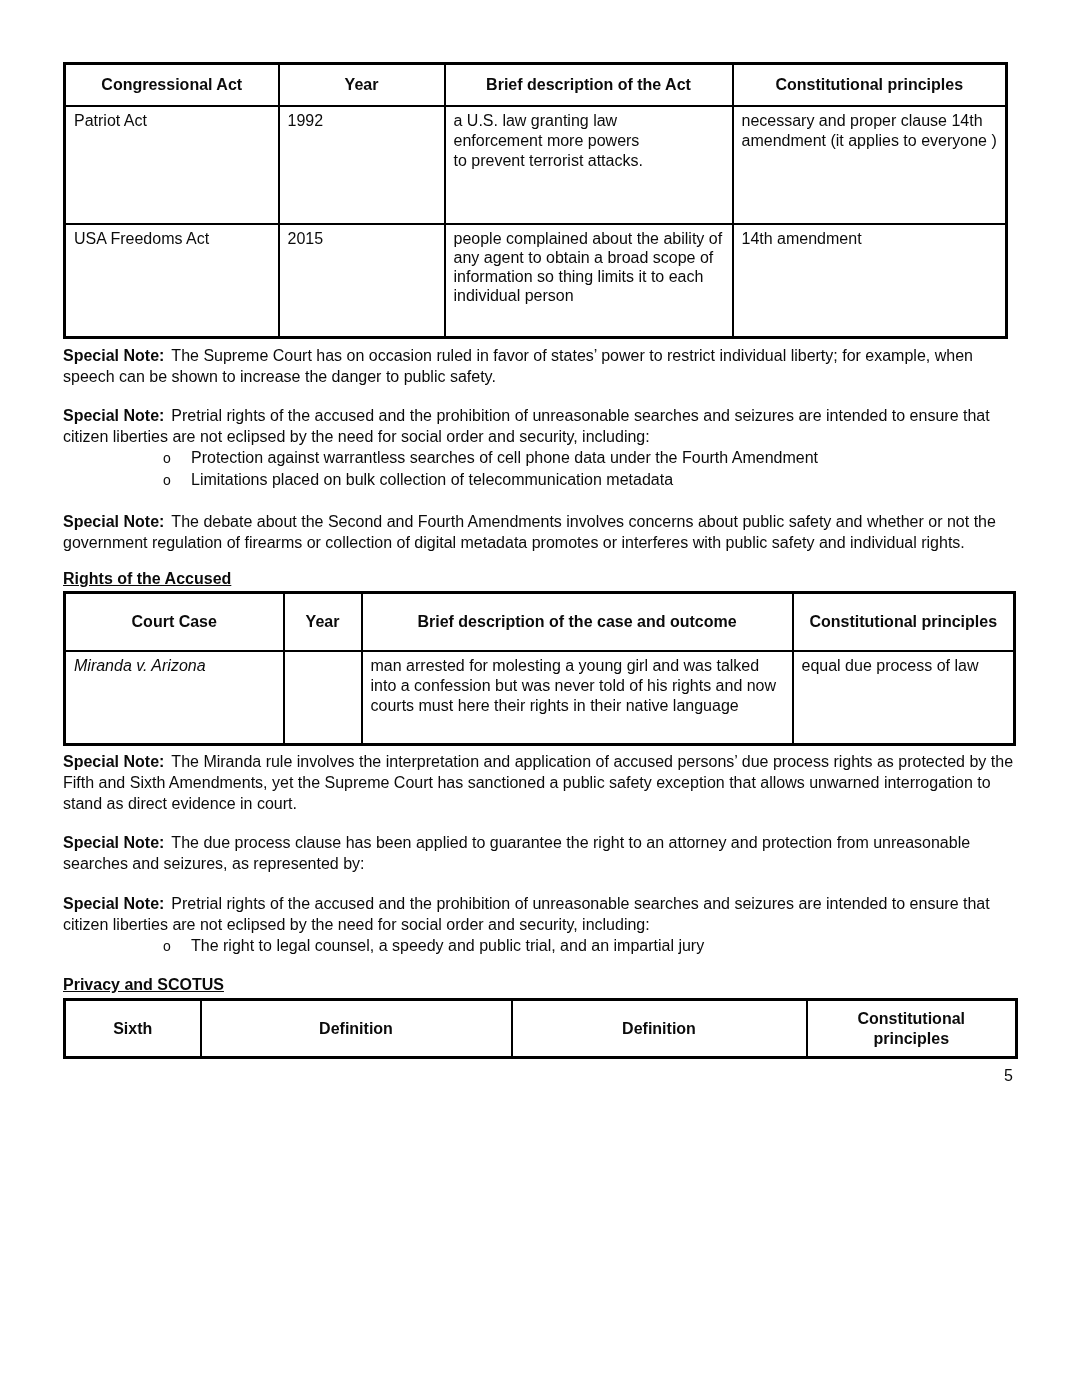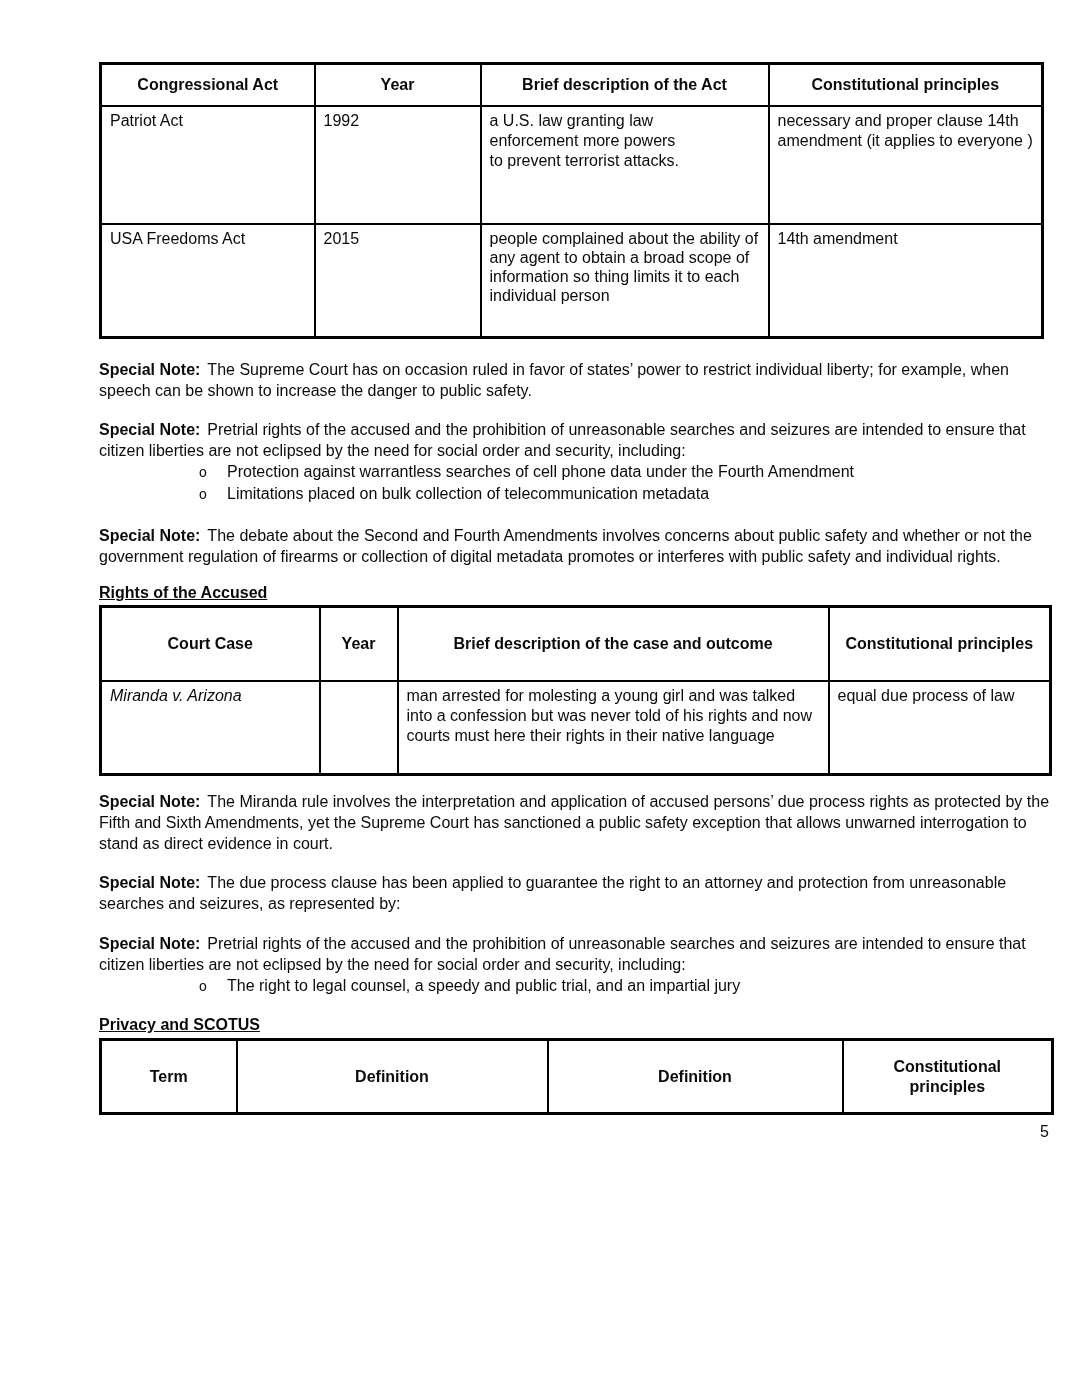--- a/index.html
+++ b/index.html
@@ -9,21 +9,21 @@
   }
   body {
     width: 1080px;
     height: 1397px;
     overflow: hidden;
     font-family: "Liberation Sans", "DejaVu Sans", sans-serif;
     font-size: 16px;
     color: #0b0b0b;
   }
   .content {
-    padding: 62px 0 0 99px;
+    padding: 62px 0 0 63px;
     width: 952px;
   }
   table.doc-table {
     border-collapse: collapse;
     table-layout: fixed;
     border: 3px solid #000;
   }
   table.doc-table th,
   table.doc-table td {
     border: 2px solid #000;
@@ -33,43 +33,43 @@
     line-height: 20px;
     font-size: 16px;
     overflow: hidden;
   }
   table.doc-table th {
     font-weight: bold;
     text-align: center;
     vertical-align: middle;
   }
   .h42 { height: 42px; }
-  .h58 { height: 74px; }
+  .h58 { height: 58px; }
   .h105 { height: 118px; }
   .h101 { height: 114px; }
   .h107 { height: 94px; }
   .h99  { height: 99px; }
   .h127 { height: 127px; }
   .big-desc {
     font-size: 19px;
     line-height: 29px;
     text-align: center;
     white-space: pre-line;
     padding-top: 6px;
   }
   .italic { font-style: italic; }
   .narrow-head { display: inline-block; max-width: 125px; }
   .pad-tall { padding-top: 48px; }
   .note {
     width: 952px;
     line-height: 21px;
   }
   .note-label { font-weight: bold; margin-right: 7px; }
-  .mt5  { margin-top: 15px; }
-  .mt6  { margin-top: 20px; }
+  .mt5  { margin-top: 5px; }
+  .mt6  { margin-top: 6px; }
   .mt15 { margin-top: 15px; }
   .mt17 { margin-top: 17px; }
   .mt18 { margin-top: 18px; }
   .mt19 { margin-top: 19px; }
   .mt20 { margin-top: 20px; }
   .mt2  { margin-top: 2px; }
   .mt3  { margin-top: 3px; }
   .bullet {
     display: flex;
     margin-left: 100px;
@@ -193,21 +193,21 @@
 
   <table class="doc-table mt3" style="width:952px">
     <colgroup>
       <col style="width:136px">
         <col style="width:311px">
         <col style="width:295px">
         <col style="width:210px">
     </colgroup>
     <tbody>
         <tr class="h58">
-      <th>Term</th>
+      <th>Sixth</th>
       <th>Definition</th>
       <th>Definition</th>
       <th><span class="narrow-head">Constitutional principles</span></th>
     </tr>
   </tbody>
     </table>
 
   <div class="page-number">5</div>
 
 </div>

